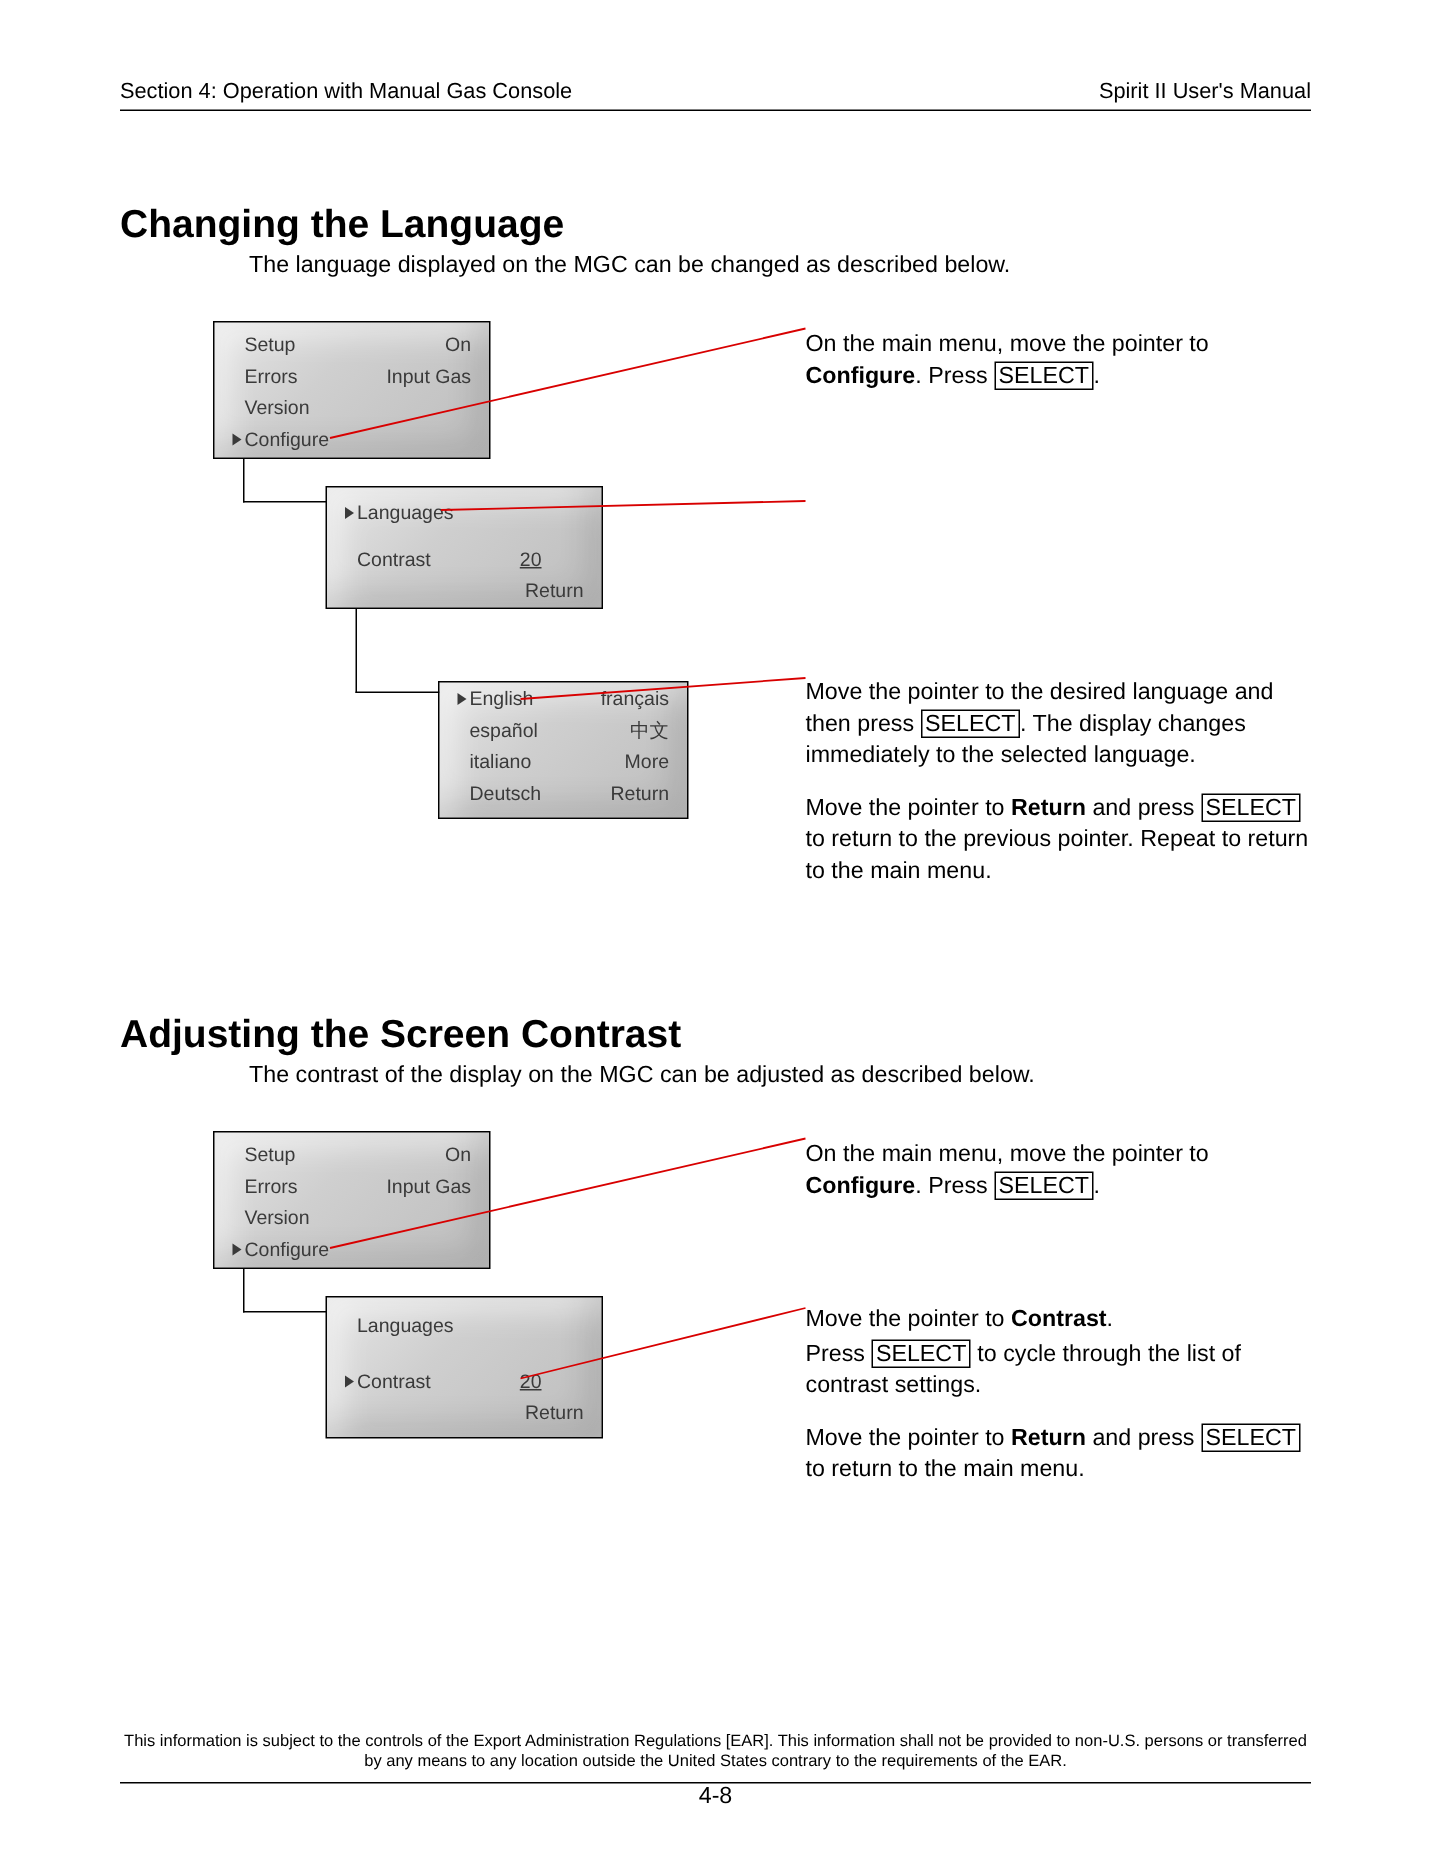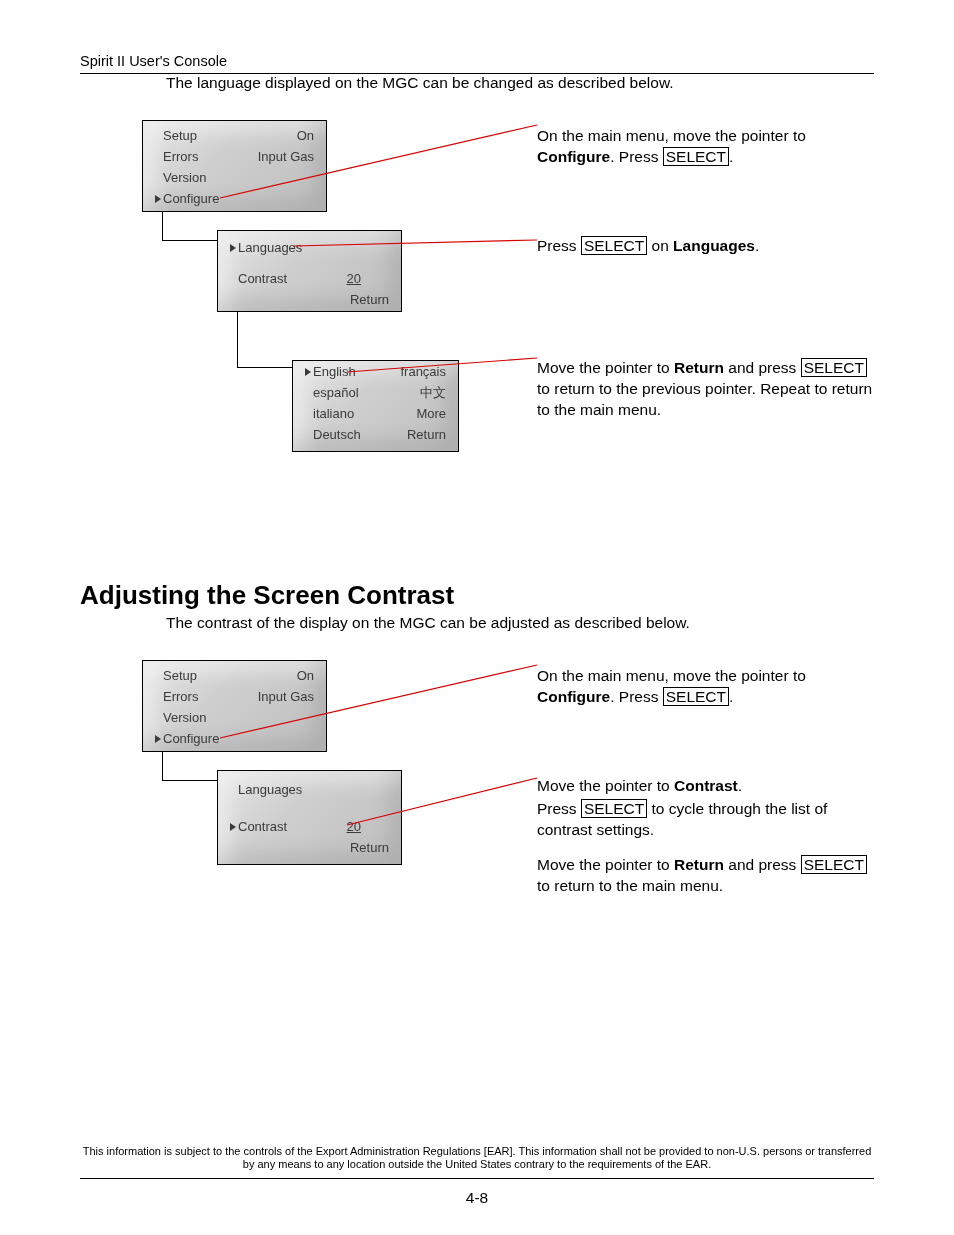--- a/index.html
+++ b/index.html
@@ -119,32 +119,34 @@
     text-align: center;
   }
   .footer .disclaimer {
     font-size: 11px;
     line-height: 1.25;
     padding-bottom: 6px;
     border-bottom: 1px solid #000;
   }
   .footer .pagenum {
     font-size: 15.5px;
-    margin-top: 10px;
+    margin-top: 0;
   }
 </style>
 </head>
 <body>
 
 <div class="page">
 
   <div class="header-row">
-    <span>Spirit II User's Console</span>
+    <span>Section 4: Operation with Manual Gas Console</span>
+    <span>Spirit II User's Manual</span>
   </div>
 
+  <div class="section-title">Changing the Language</div>
   <div class="section-intro">The language displayed on the MGC can be changed as described below.</div>
 
   <div class="content" style="margin-top:28px;">
 
     <div class="row" style="height:110px;">
       <div class="screens">
 
         <div class="lcd" style="width:185px; height:92px; padding:4px 0;">
           <div class="lcd-row">
               <span class="lcd-cell"><span class="pointer-spacer"></span><span>Setup</span></span>
@@ -188,25 +190,20 @@
             </div>
           <div class="lcd-row">
               <span class="lcd-cell"></span>
               <span class="lcd-cell">Return</span>
             </div>
         </div>
         <svg class="callouts" width="400" height="110">
           <line x1="152" y1="16" x2="395" y2="10" stroke="#d80000" stroke-width="1.2"></line>
         </svg>
       </div>
-      <div class="desc">
-        <p>
-          <span>Press </span><span class="keybox">SELECT</span><span> on </span><b>Languages</b><span>.</span>
-        </p>
-      </div>
     </div>
 
     <div class="row" style="height:180px;">
       <div class="screens">
         <div class="elbow" style="left:95px; top:-28px; width:55px; height:55px;"></div>
         <div class="lcd" style="width:167px; height:92px; margin-left:150px; margin-top:20px; padding:0 0;">
           <div class="lcd-row">
               <span class="lcd-cell"><span class="lcd-pointer"></span><span>English</span></span>
               <span class="lcd-cell">français</span>
             </div>
@@ -221,20 +218,23 @@
           <div class="lcd-row">
               <span class="lcd-cell"><span class="pointer-spacer"></span><span>Deutsch</span></span>
               <span class="lcd-cell">Return</span>
             </div>
         </div>
         <svg class="callouts" width="400" height="130">
           <line x1="205" y1="32" x2="395" y2="18" stroke="#d80000" stroke-width="1.2"></line>
         </svg>
       </div>
       <div class="desc" style="padding-top:18px;">
+        <p>
+          <span>Move the pointer to the desired language and then press </span><span class="keybox">SELECT</span><span>.  The display changes immediately to the selected language.</span>
+        </p>
         <p>
           <span>Move the pointer to </span><b>Return</b><span> and press </span><span class="keybox">SELECT</span><span> to return to the previous pointer.  Repeat to return to the main menu.</span>
         </p>
       </div>
     </div>
 
   </div>
 
   <div class="section-title" style="">Adjusting the Screen Contrast</div>
   <div class="section-intro">The contrast of the display on the MGC can be adjusted as described below.</div>

